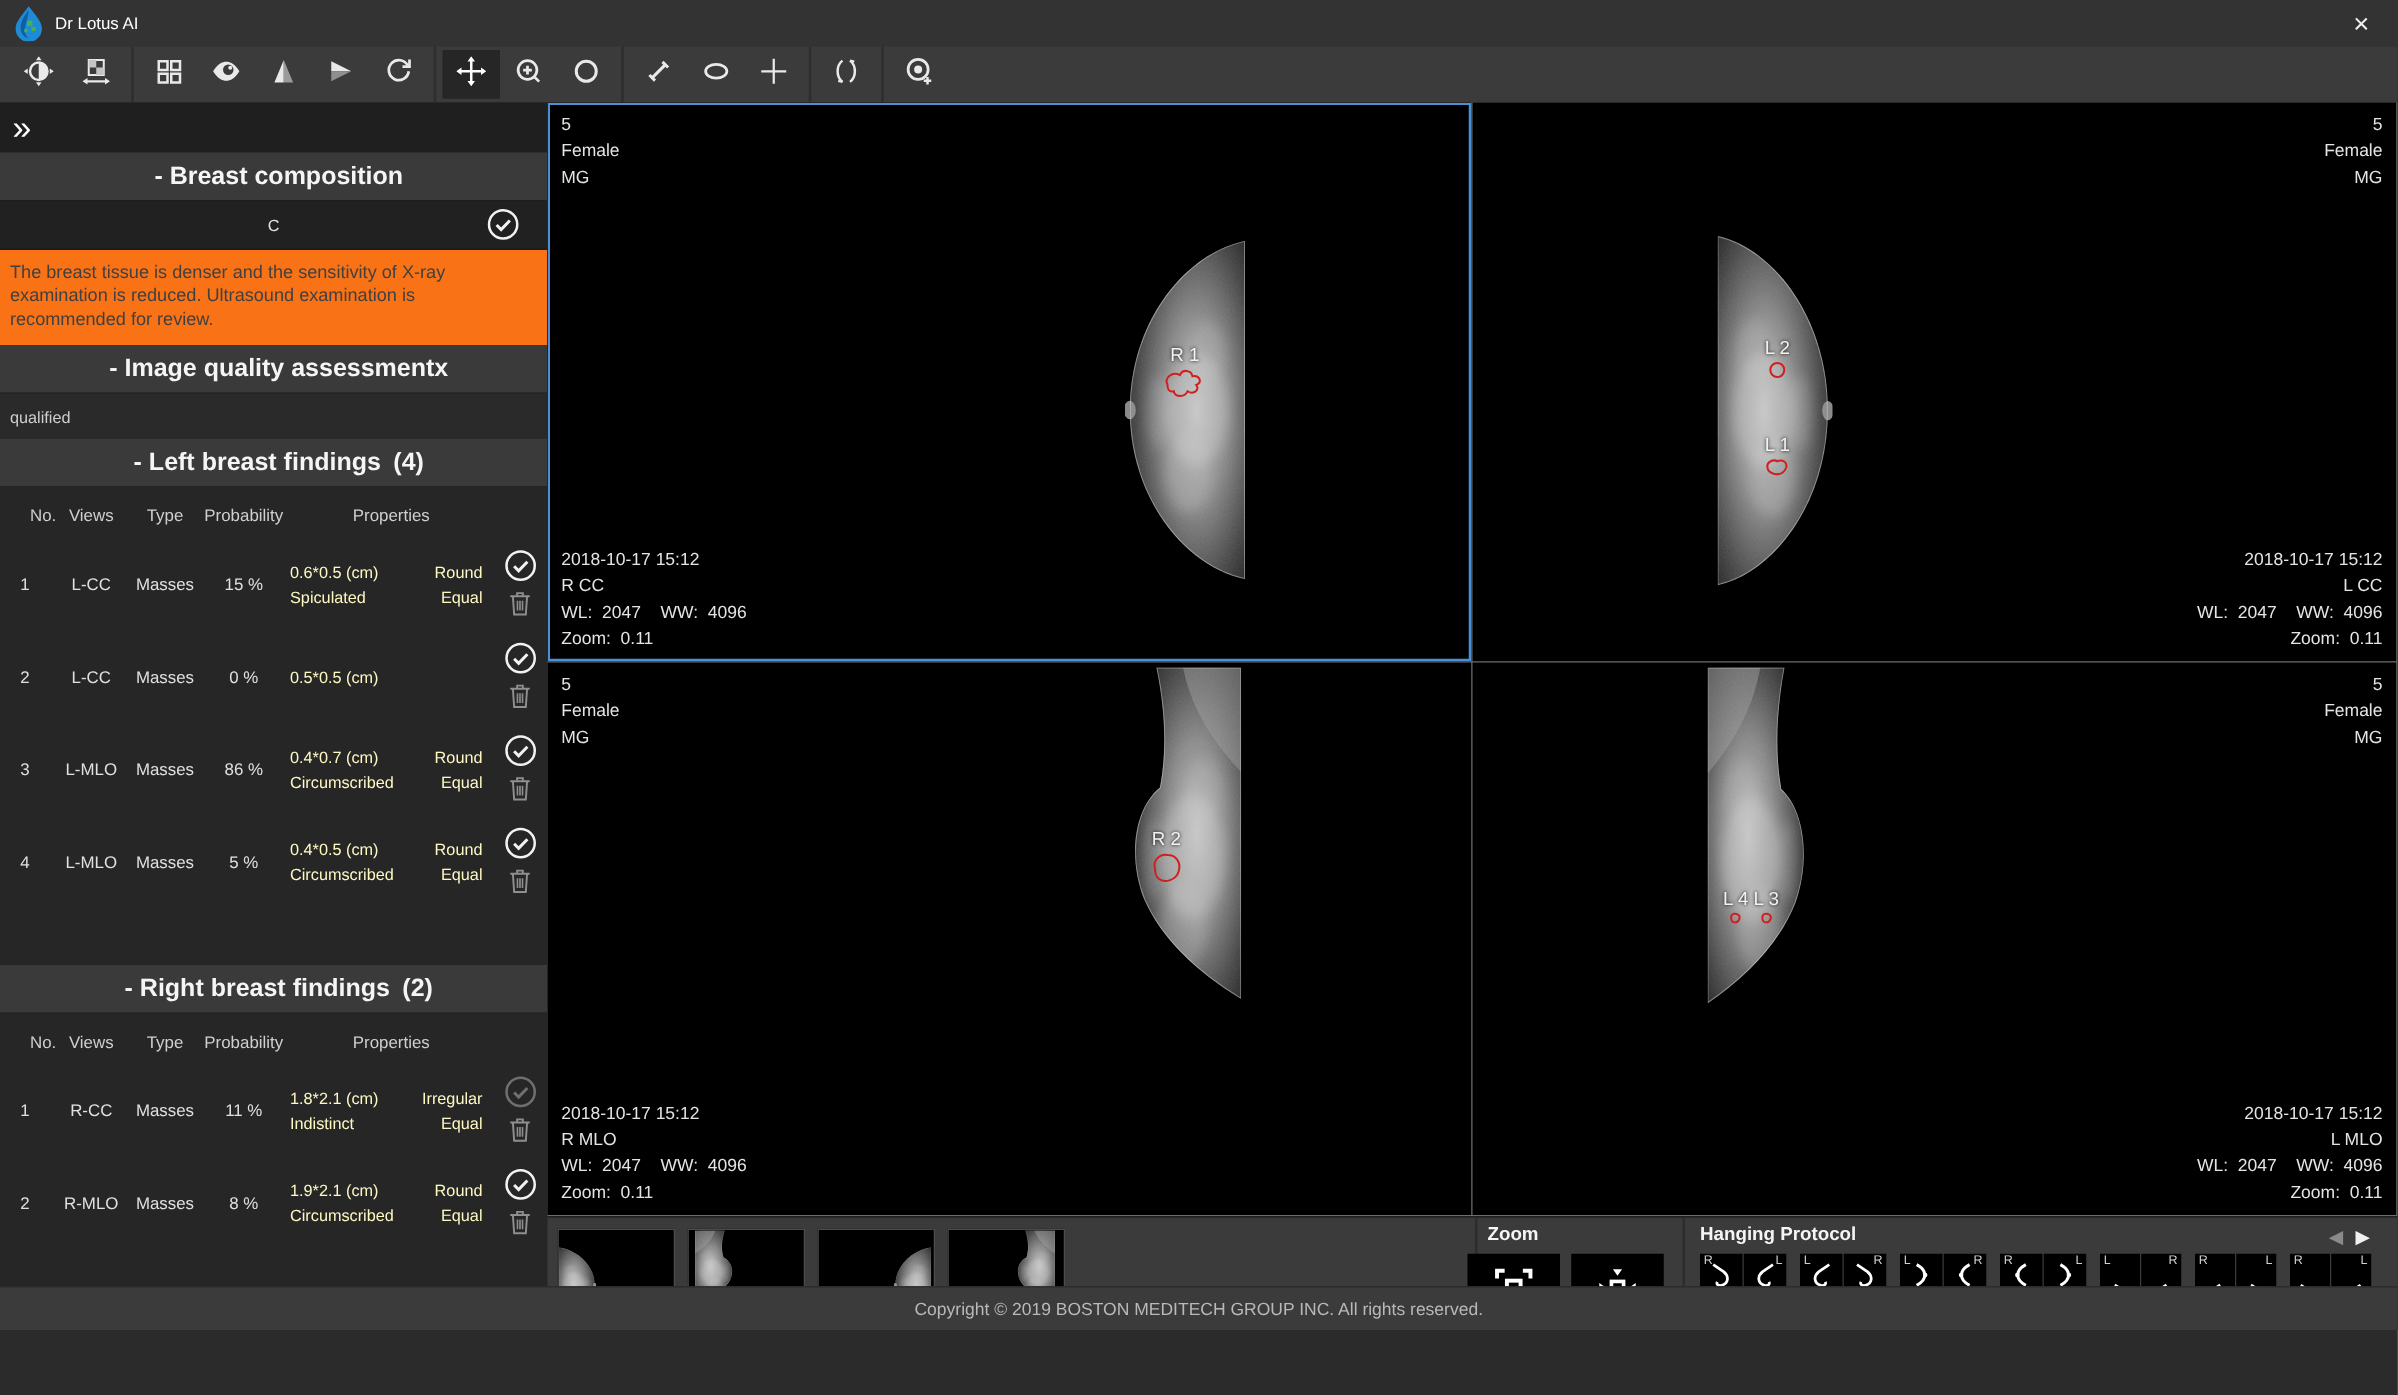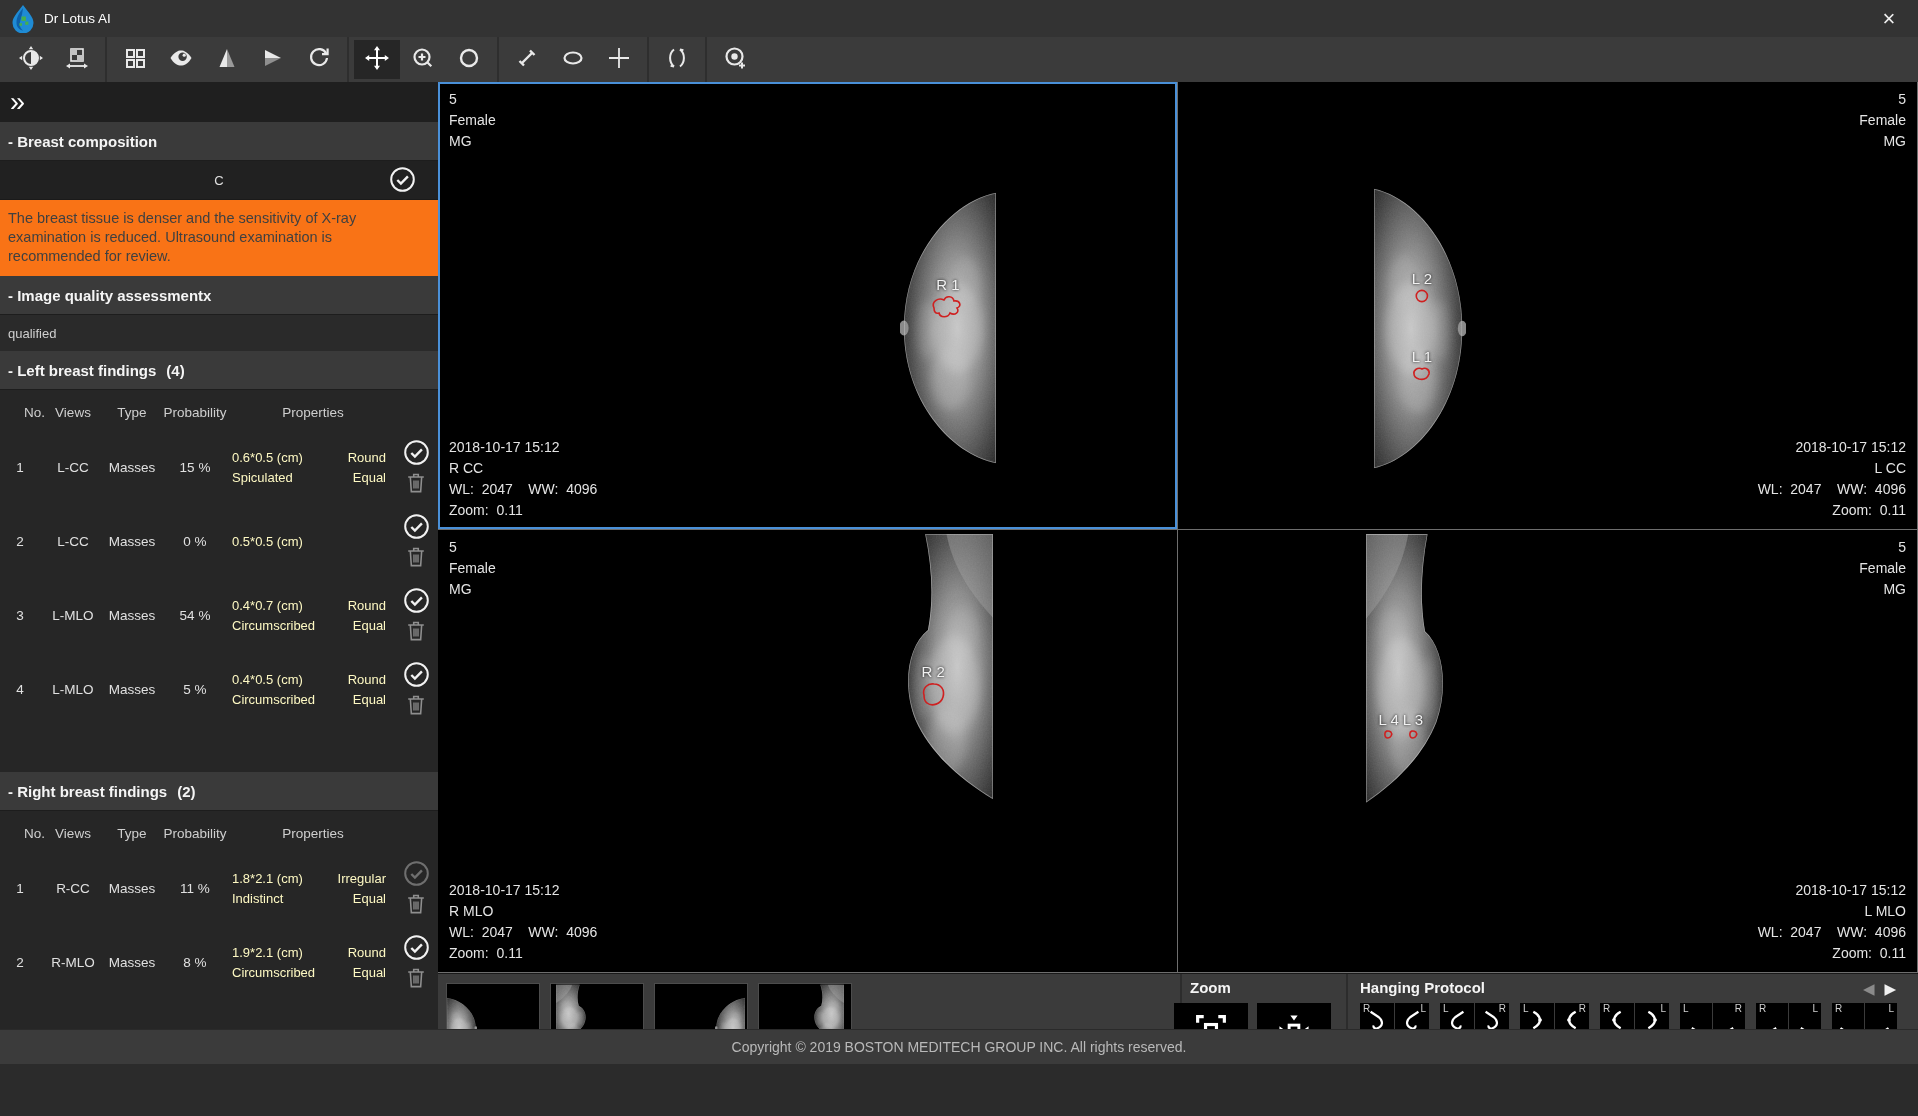--- a/index.html
+++ b/index.html
@@ -15,21 +15,21 @@
   .toolbar{position:absolute;left:0;top:37px;right:0;height:45px;background:#3b3b3b;display:flex;align-items:center;padding-left:8px;box-sizing:border-box;}
   .tbtn{width:46px;height:39px;display:flex;align-items:center;justify-content:center;cursor:pointer;}
   .tbtn.active{background:#262626;}
   .tbtn svg{width:24px;height:24px;}
   .tsep{width:2px;height:45px;background:#2e2e2e;margin:0 5px;}
   
   .sidebar{position:absolute;left:0;top:82px;width:438px;bottom:35px;background:#262626;overflow:hidden;}
   .collapse-row{height:40px;background:#1f1f1f;display:flex;align-items:center;padding-left:10px;cursor:pointer;}
   .collapse-row span{font-size:27px;color:#ffffff;line-height:32px;}
   .sec-header{height:38px;background:#3a3a3a;border-bottom:1px solid #1d1d1d;display:flex;align-items:center;
-              padding-left:8px;font-size:15px;font-weight:bold;color:#f5f5f5;cursor:pointer;}
+              padding-left:8px;font-size:20px;font-weight:bold;color:#f5f5f5;cursor:pointer;justify-content:center;}
   .sec-header .count{margin-left:10px;}
   .bc-row{height:38px;background:#212121;border-bottom:1px solid #1a1a1a;position:relative;
           display:flex;align-items:center;justify-content:center;font-size:13px;color:#e0e0e0;}
   .bc-row .check-icon{position:absolute;right:22px;top:5px;}
   .warning{background:#f97316;color:#404040;font-size:14.5px;line-height:1.32;padding:9px 10px 10px 8px;}
   .iq-row{height:36px;background:#2a2a2a;display:flex;align-items:center;padding-left:8px;font-size:13px;color:#cfcfcf;}
   .f-head{display:grid;grid-template-columns:40px 66px 52px 74px 162px 44px;height:36px;align-items:center;
           color:#cfcfcf;font-size:13.5px;margin-top:4px;}
   .f-head .c{text-align:center;} .f-head .first{padding-left:24px;text-align:right;}
   .f-row{display:grid;grid-template-columns:40px 66px 52px 74px 162px 44px;min-height:74px;align-items:center;
@@ -279,21 +279,21 @@
             <span class="trash-icon"><svg viewBox="0 0 24 26" fill="none" stroke="#8f8f8f" stroke-width="1.7">
                 <path d="M3.5 6.5h17M9.5 6.5V3.8h5v2.7M5.8 6.5l1.1 16h10.2l1.1-16"></path>
                 <path d="M9.8 10.5v8.5M12 10.5v8.5M14.2 10.5v8.5" stroke-width="1.4"></path>
               </svg></span>
           </div>
         </div>
         <div class="f-row">
           <div class="c">3</div>
           <div class="c">L-MLO</div>
           <div class="c">Masses</div>
-          <div class="c">54 %</div>
+          <div class="c">86 %</div>
           <div class="props">
             <div class="line">
               <span>0.4*0.7 (cm)</span>
               <span>Round</span>
             </div>
             <div class="line">
               <span>Circumscribed</span>
               <span>Equal</span>
             </div>
           </div>

